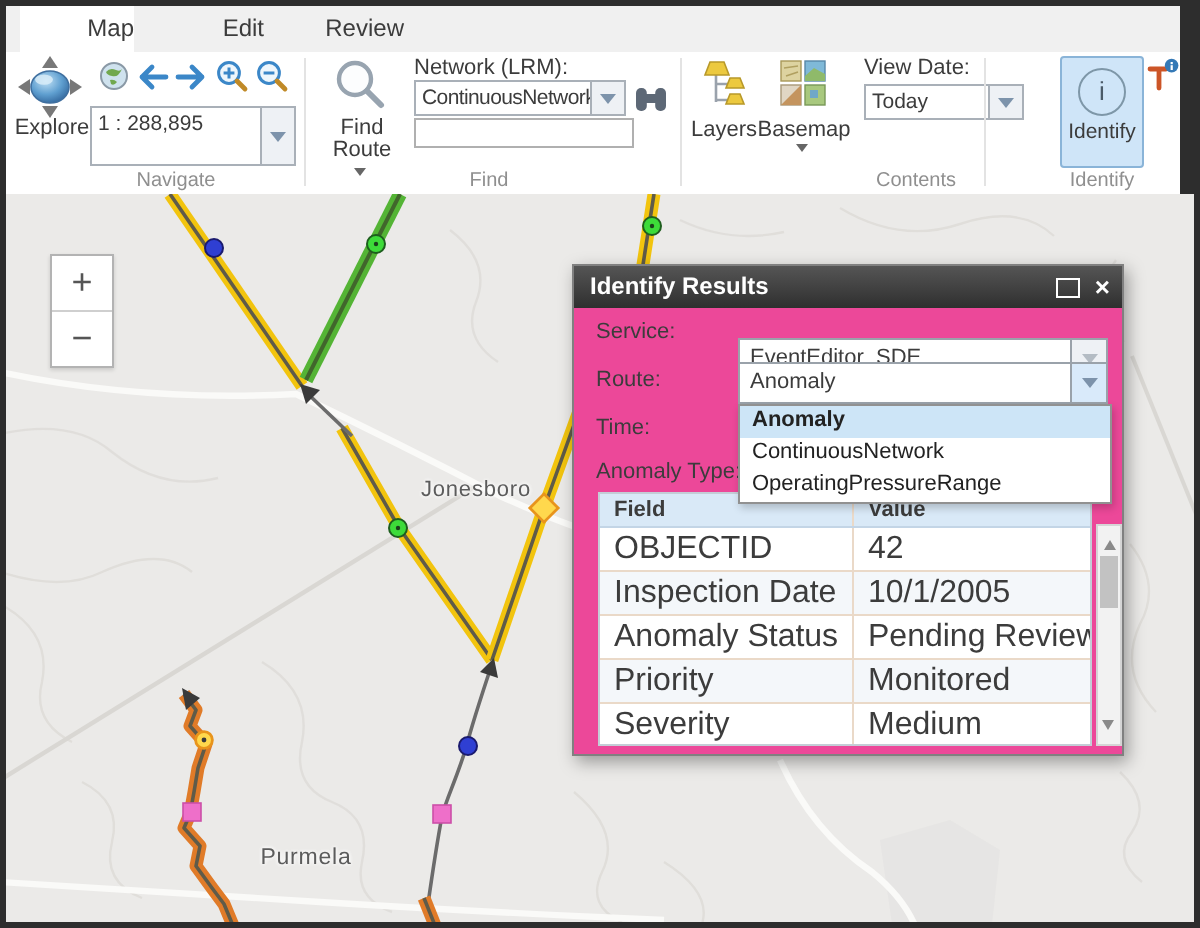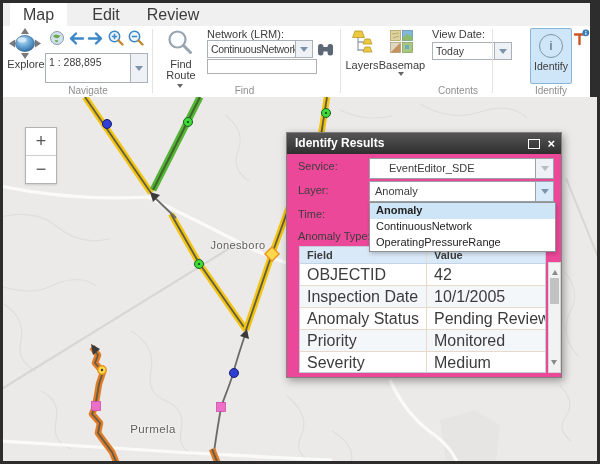--- a/index.html
+++ b/index.html
@@ -2,21 +2,21 @@
 <html><head>
 <meta charset="utf-8">
 <style>
   html,body{margin:0;padding:0;}
   body{width:600px;height:464px;background:#2d2d2d;position:relative;overflow:hidden;
        font-family:"Liberation Sans", sans-serif;color:#3c3c3c;}
   .abs{position:absolute;}
   
   #chrome{position:absolute;left:3px;top:3px;width:587px;height:94px;background:#fff;}
   #tabstrip{position:absolute;left:0;top:0;width:100%;height:23px;background:#f0f0f0;}
-  .tab{position:absolute;top:0;height:23px;line-height:23px;text-align:center;font-size:16px;color:#3c3c3c;cursor:default;}
+  .tab{position:absolute;top:0;height:23px;line-height:23px;text-align:right;font-size:12px;color:#3c3c3c;cursor:default;}
   .tab.active{background:#fff;}
   #ribbon{position:absolute;left:0;top:23px;width:100%;height:71px;background:#fff;border-bottom:1px solid #c9c9c9;}
   .vsep{position:absolute;top:3px;height:64px;width:1px;background:#e3e3e3;}
   .glabel{position:absolute;top:59px;height:12px;font-size:10px;color:#8f8f8f;text-align:center;}
   .btnlabel{position:absolute;font-size:11px;color:#3c3c3c;text-align:center;}
   .fieldlabel{position:absolute;font-size:11px;color:#3c3c3c;white-space:nowrap;}
   .combo{position:absolute;background:#fff;border:1px solid #a9b0b8;display:flex;box-sizing:border-box;}
   .combo .ctext{flex:1;font-size:10.5px;line-height:16px;padding:0 3px;white-space:nowrap;overflow:hidden;color:#3c3c3c;}
   .combo .carrow{width:16px;background:#eef1f5;border-left:1px solid #a9b0b8;display:flex;align-items:center;justify-content:center;}
   .caret{width:0;height:0;border:4px solid transparent;border-top:5px solid #7d93ab;margin-top:4px;}
@@ -286,28 +286,28 @@
   </div>
 
   <div id="dialog">
     <div id="dtitle">Identify Results</div>
     <div id="dbtns">
       <div class="maxbox"></div>
       <div class="closex">×</div>
     </div>
 
     <div class="fieldlabel" style="left:11px;top:27px;">Service:</div>
-    <div class="dcombo" style="left:82px;top:25px;width:185px;padding-left:14px;">
+    <div class="dcombo" style="left:82px;top:36px;width:185px;">
       <div class="ctext">EventEditor_SDE</div>
       <div class="carrow">
           <div class="caret dis"></div>
         </div>
     </div>
 
-    <div class="fieldlabel" style="left:11px;top:51px;">Layer:</div>
+    <div class="fieldlabel" style="left:11px;top:51px;">Route:</div>
     <div class="dcombo" style="left:82px;top:48px;width:185px;">
       <div class="ctext">Anomaly</div>
       <div class="carrow open">
           <div class="caret"></div>
         </div>
     </div>
 
     <div class="fieldlabel" style="left:11px;top:75px;">Time:</div>
     <div class="fieldlabel" style="left:11px;top:97px;">Anomaly Type:</div>
 

